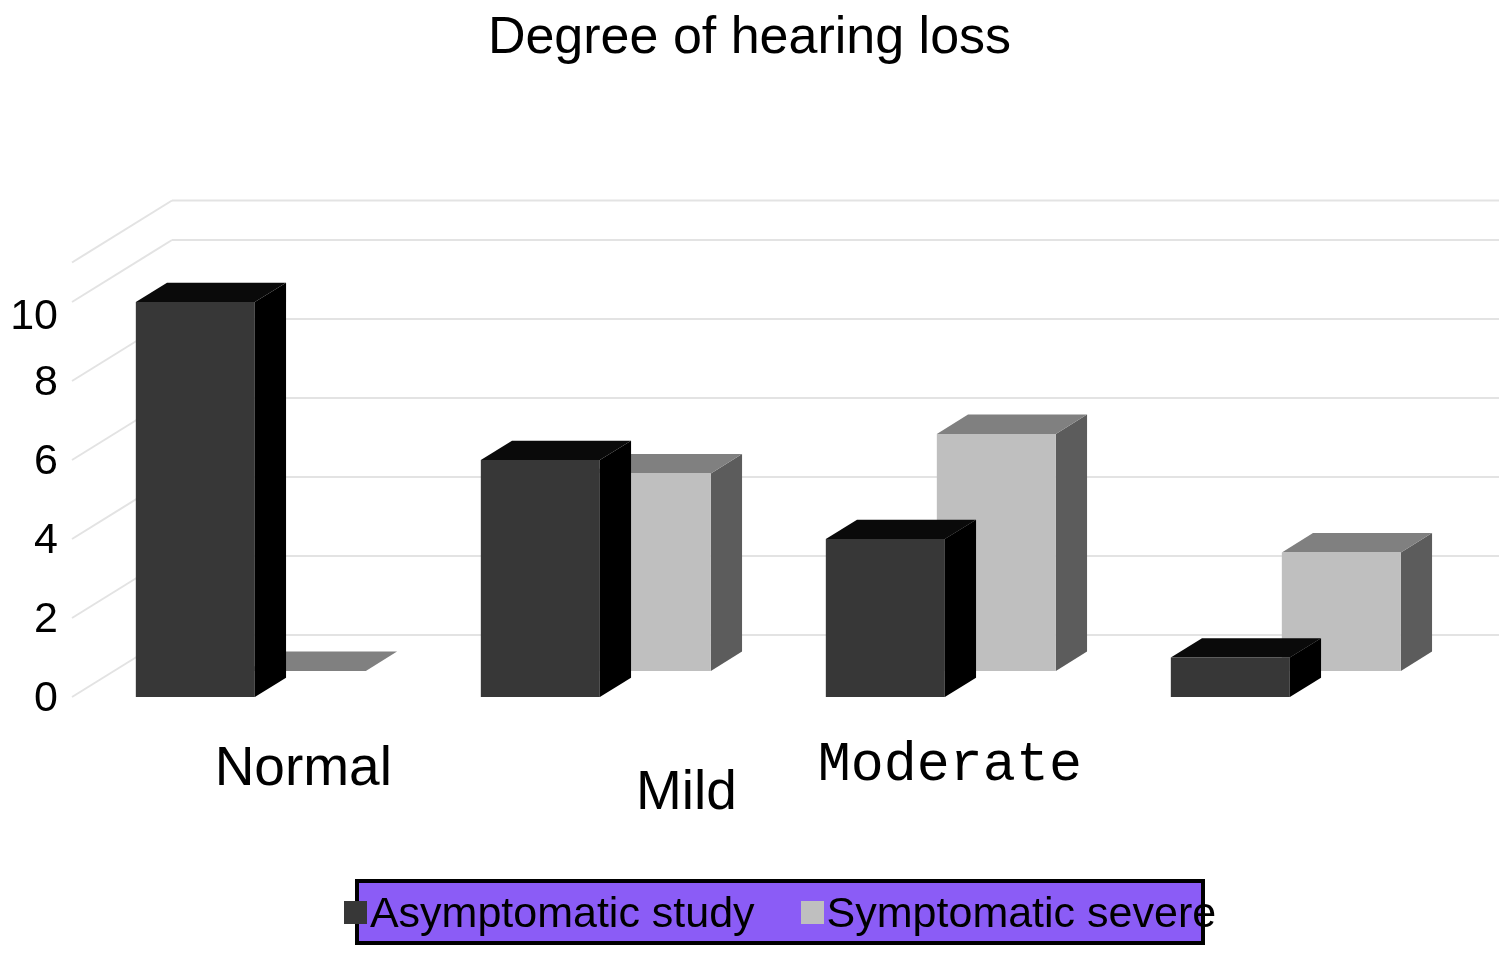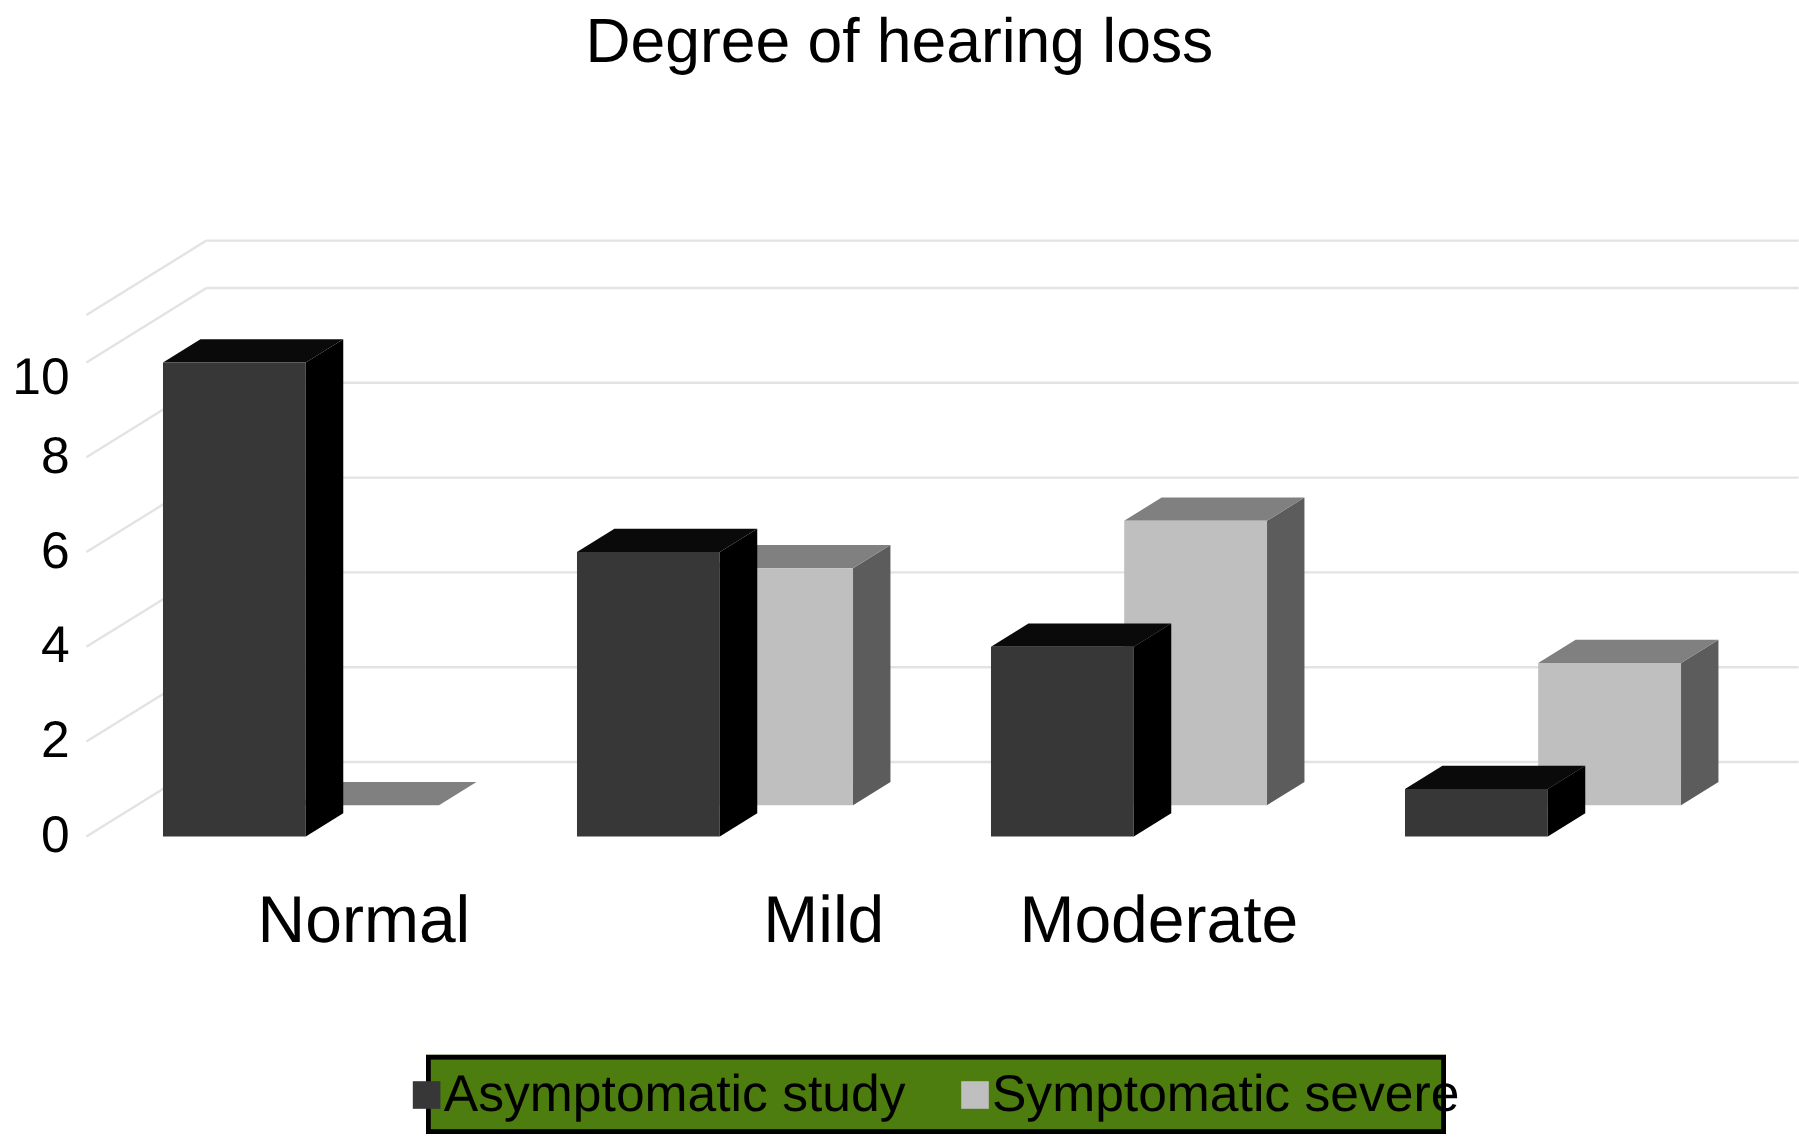--- a/index.html
+++ b/index.html
@@ -93,21 +93,21 @@
 
   
   #legend {
     position: absolute;
     left: 355px;
     top: 879px;
     width: 850px;
     height: 66px;
     box-sizing: border-box;
     border: 4px solid #000000;
-    background: #4d7c0f;
+    background: #8b5cf6;
     display: flex;
     align-items: center;
     justify-content: center;
     gap: 46px;
   }
   .legend-entry {
     display: flex;
     align-items: center;
     gap: 3px;
   }
@@ -182,22 +182,22 @@
       <div class="y-tick" style="top: 293px;">10</div>
       <div class="y-tick" style="top: 359px;">8</div>
       <div class="y-tick" style="top: 438px;">6</div>
       <div class="y-tick" style="top: 517px;">4</div>
       <div class="y-tick" style="top: 596px;">2</div>
       <div class="y-tick" style="top: 675px;">0</div>
     </div>
 
   <div id="x-axis-labels">
       <div class="x-tick" style="left: 91.9px; width: 300px;">Normal</div>
-      <div class="x-tick" style="left: 436.9px; width: 300px;">Mild</div>
-      <div class="x-tick" style="left: 781.9px; width: 300px;">Moderate</div>
+      <div class="x-tick" style="left: 436.9px; width: 300px; margin-top: 24px;">Mild</div>
+      <div class="x-tick" style="left: 781.9px; width: 300px; font-family: Liberation Mono, monospace;">Moderate</div>
     </div>
 
   <div id="legend">
       <div class="legend-entry">
         <span class="legend-swatch" style="background: rgb(55, 55, 55);"></span>
         <span class="legend-label">Asymptomatic study</span>
       </div>
       <div class="legend-entry">
         <span class="legend-swatch" style="background: rgb(191, 191, 191);"></span>
         <span class="legend-label">Symptomatic severe</span>

